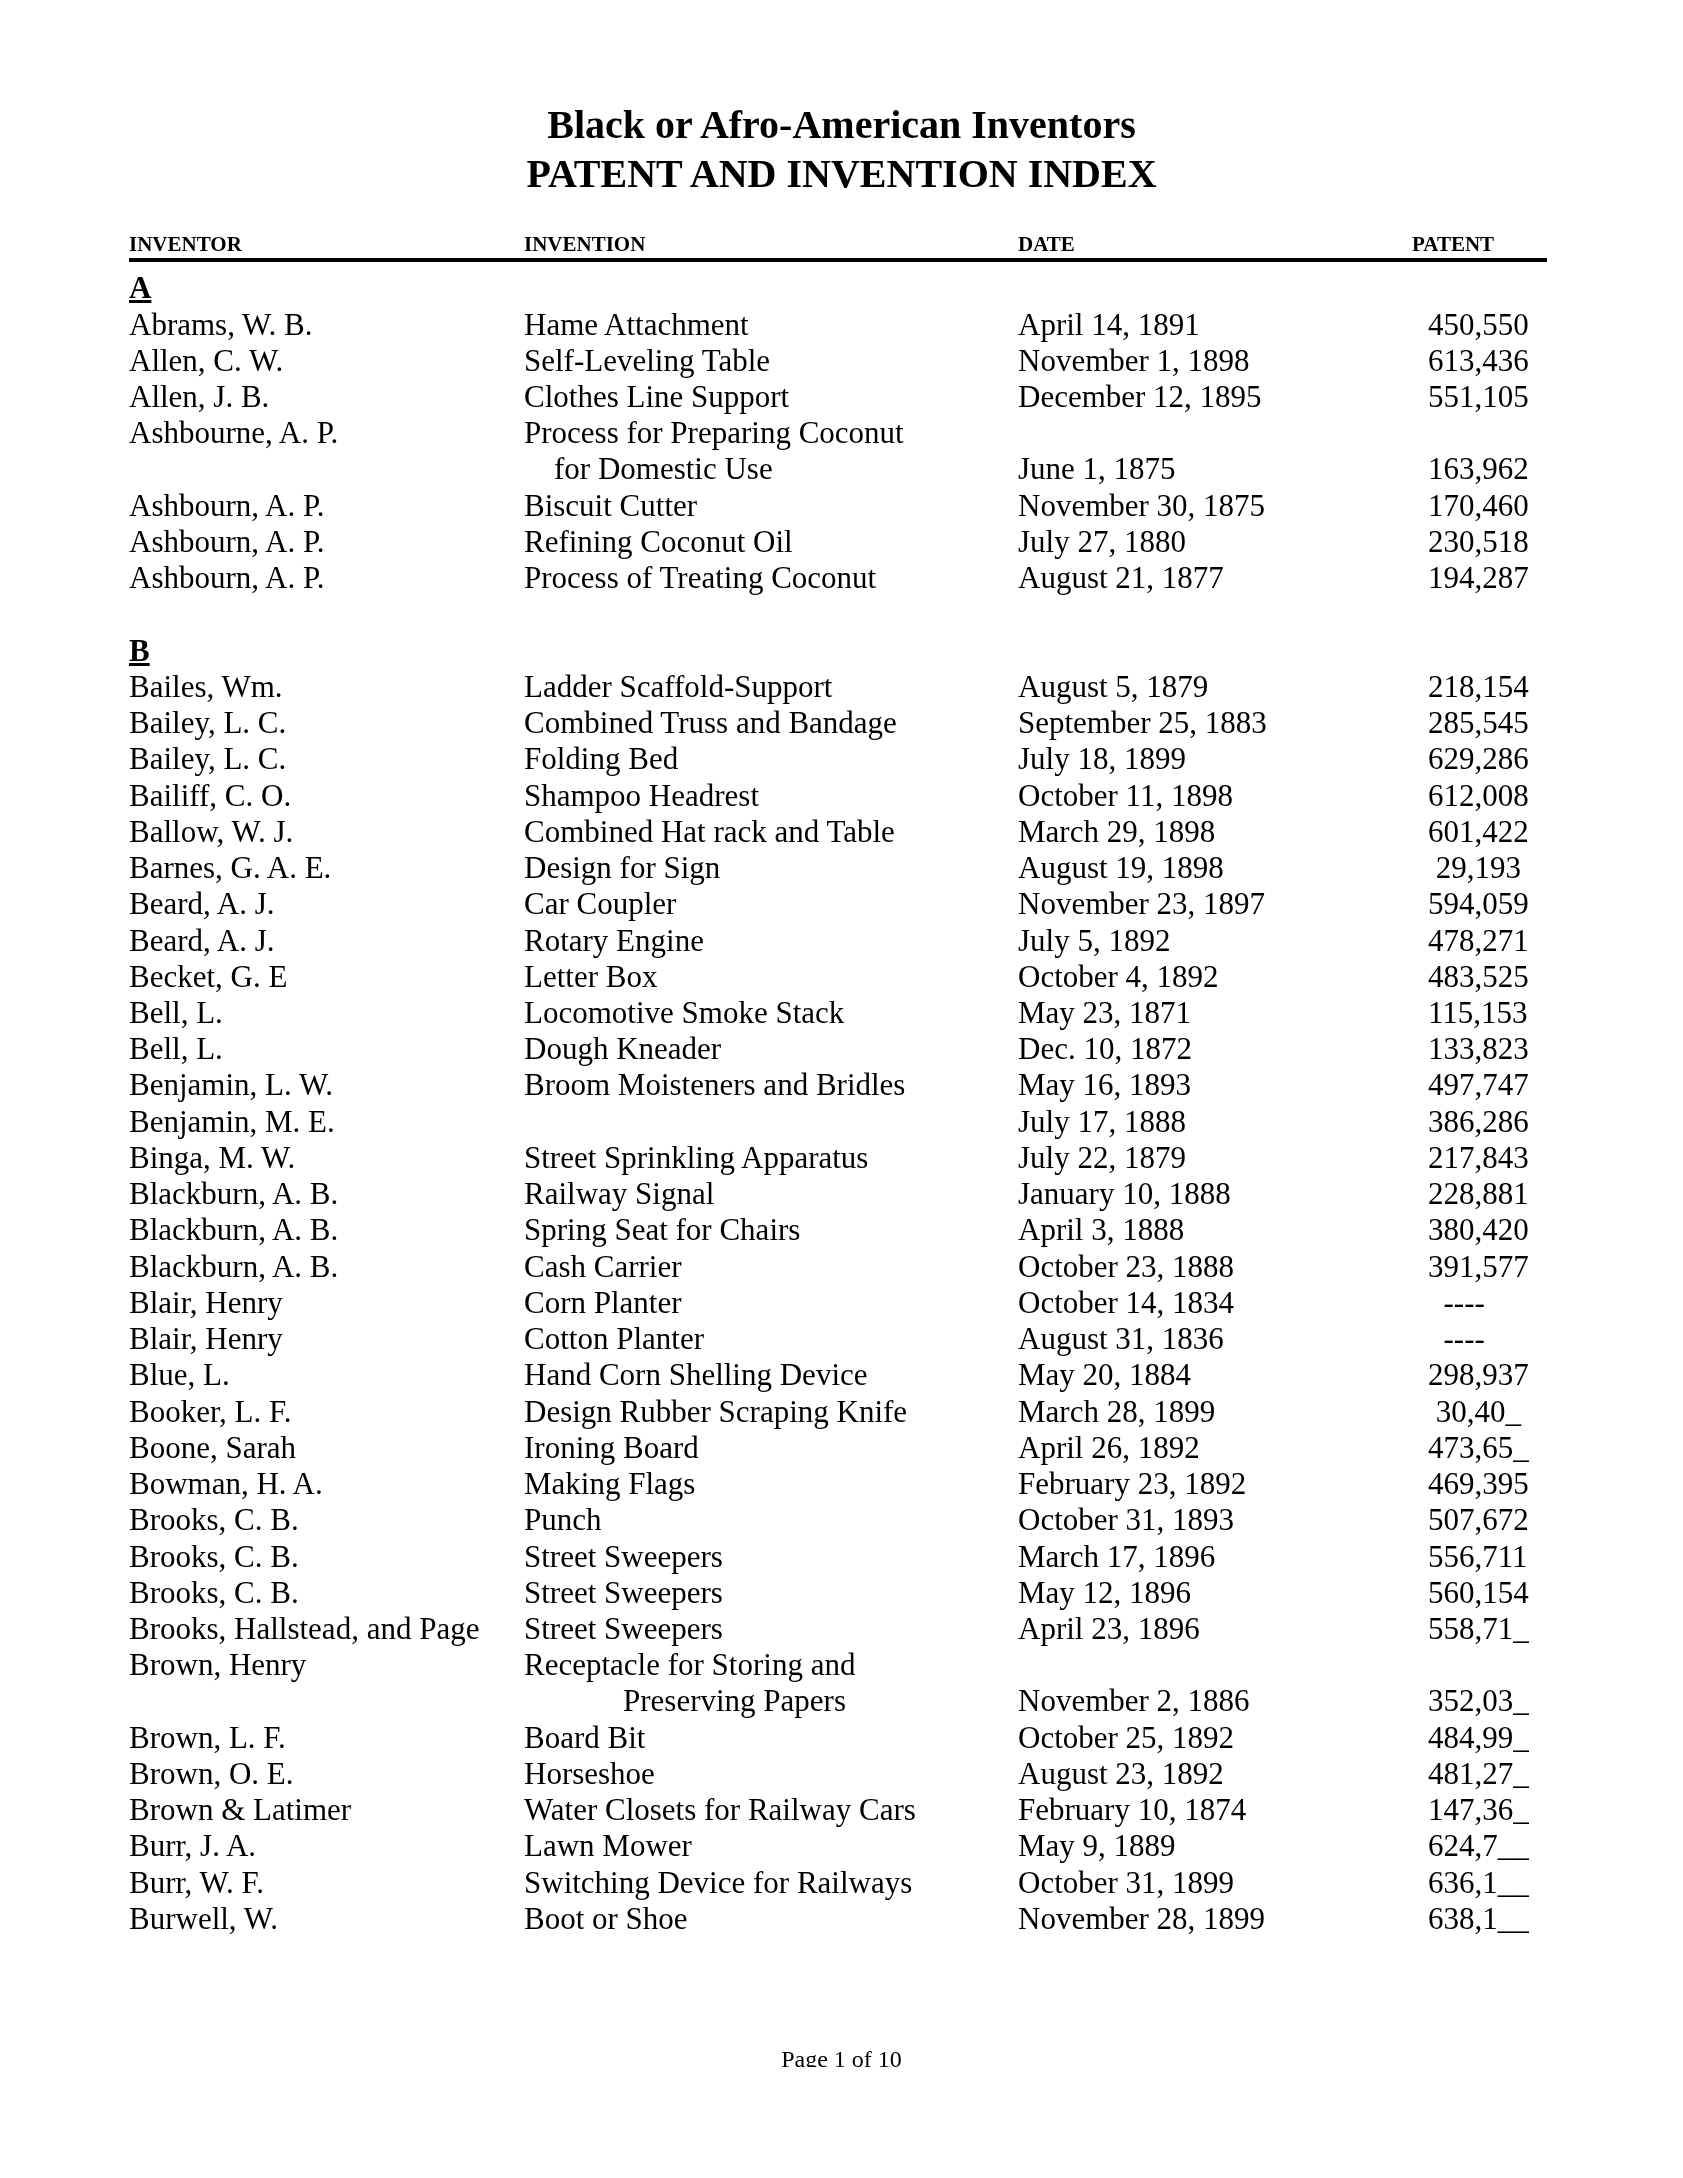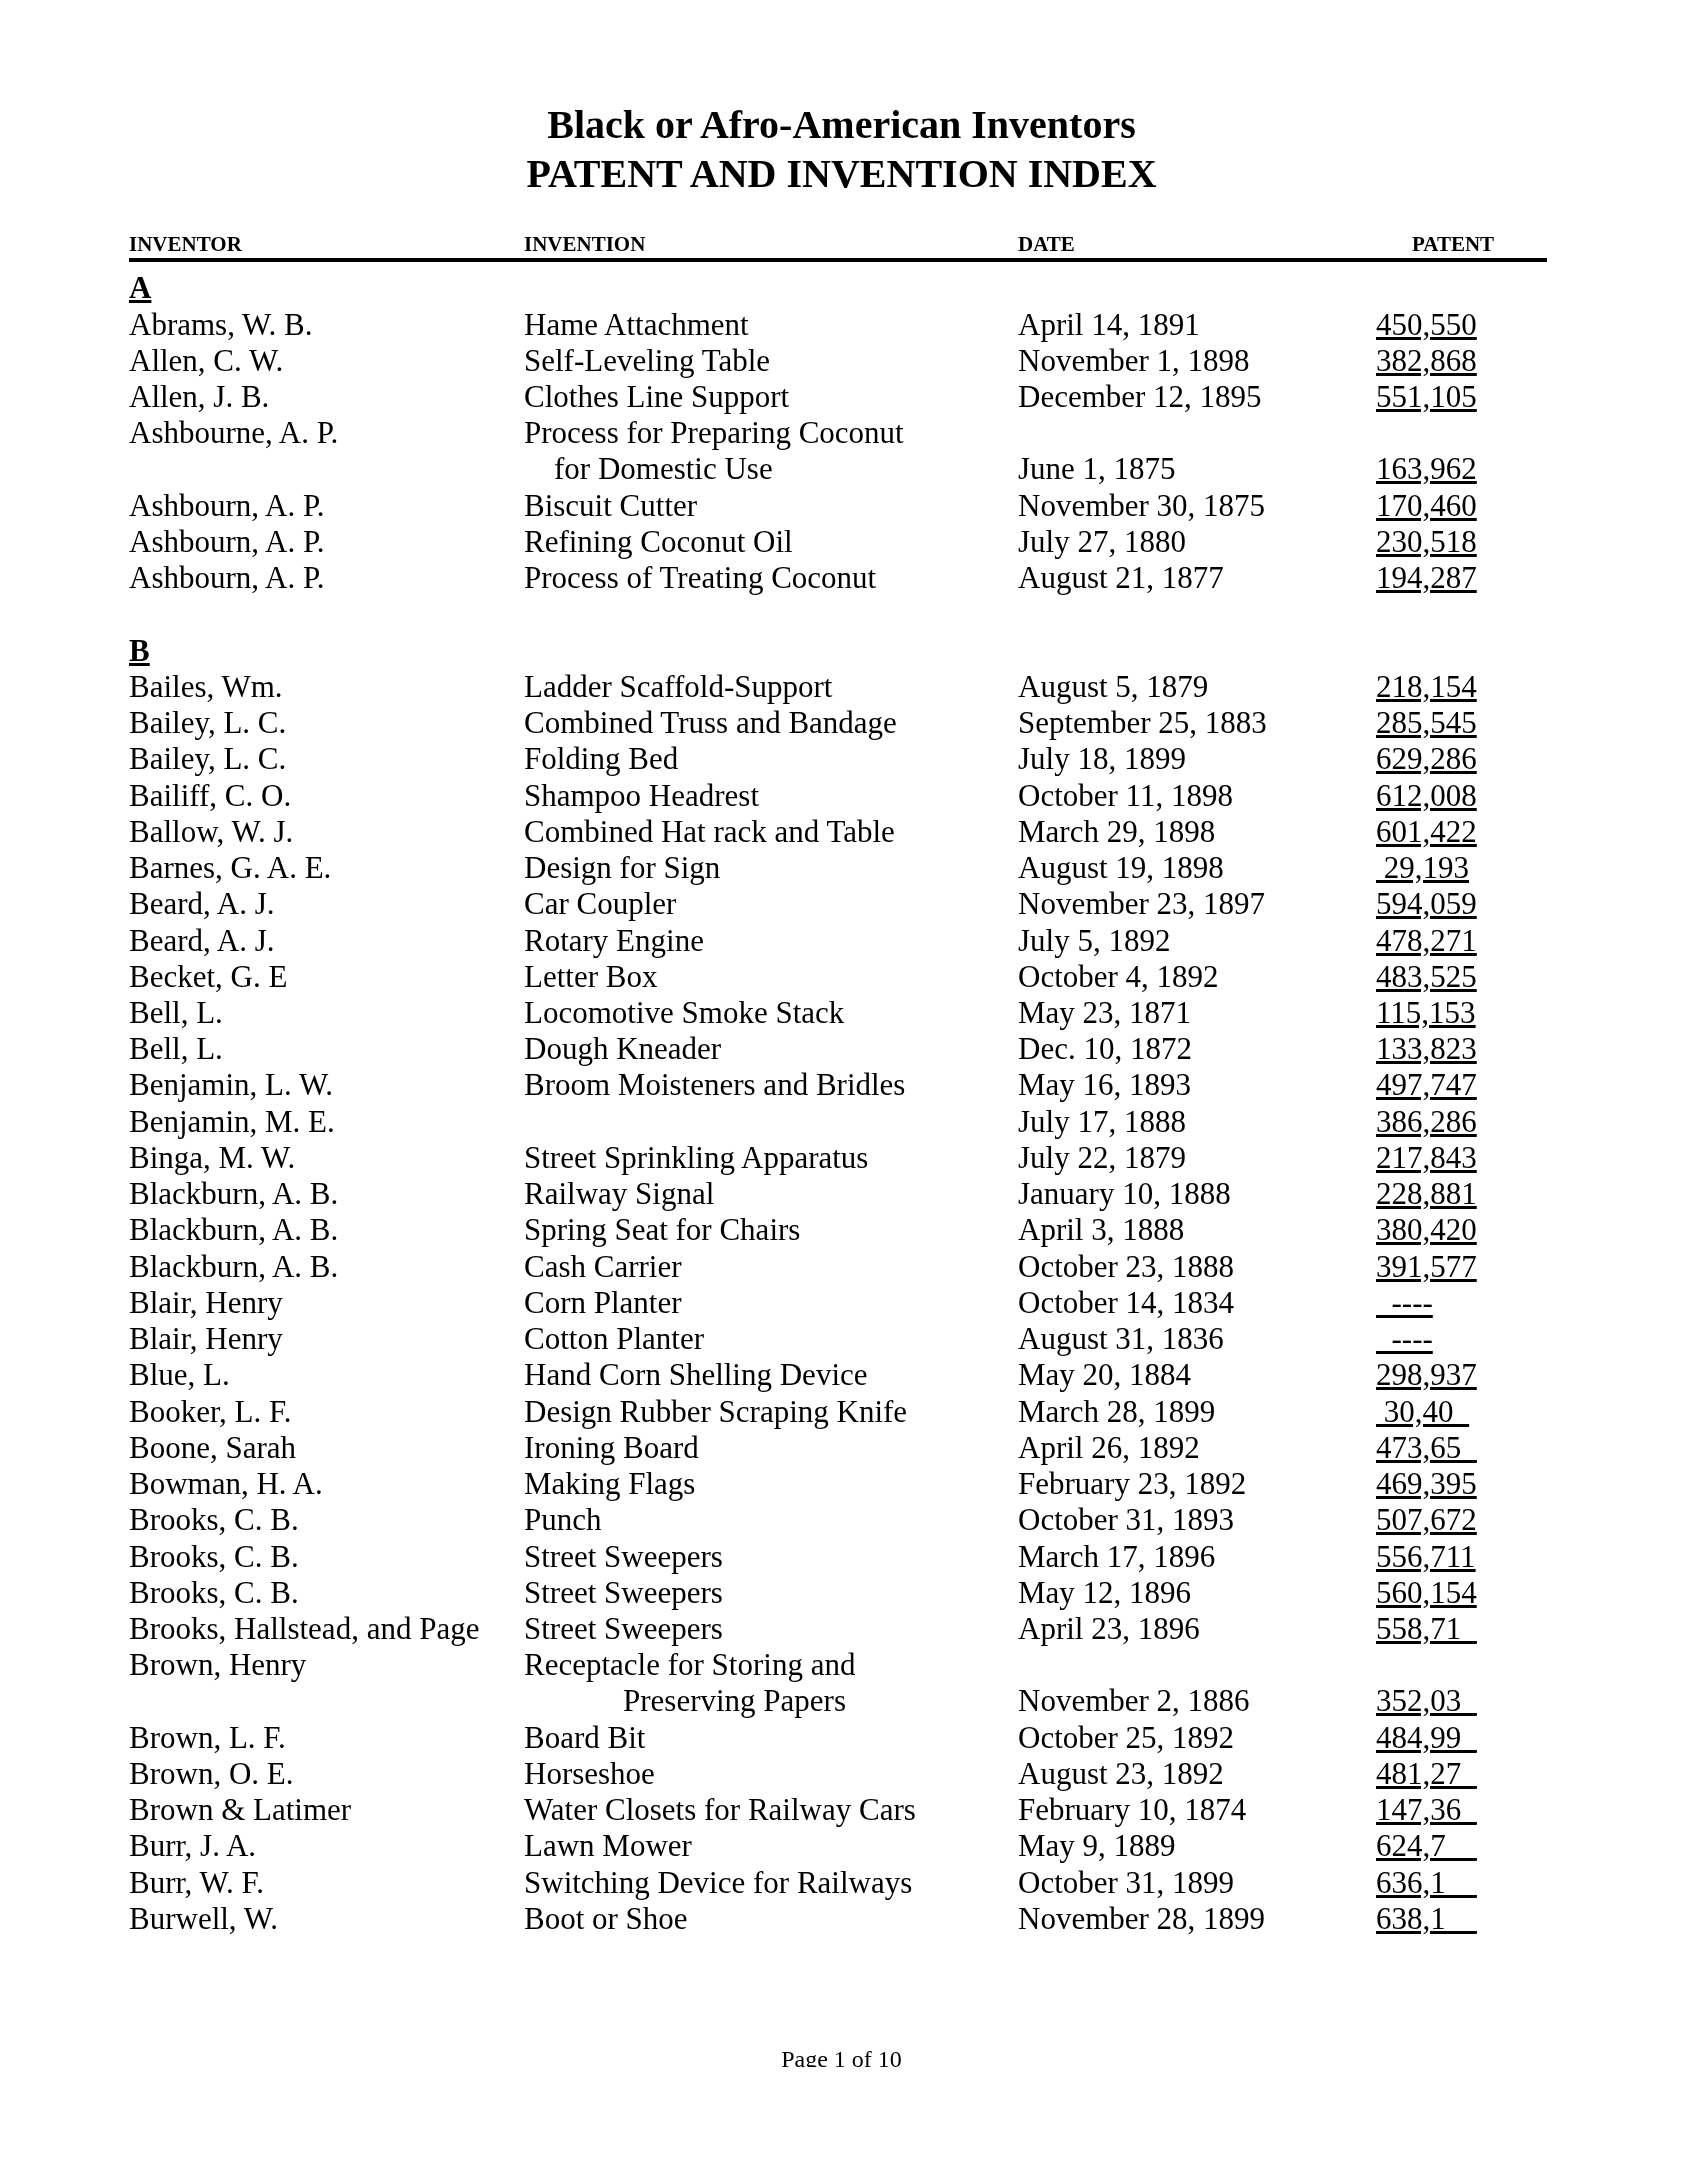--- a/index.html
+++ b/index.html
@@ -9,40 +9,40 @@
   #t1 { top:101px; }
   #t2 { top:150px; }
   .hdr { position:absolute; top:226px; font-weight:bold; font-size:21px; line-height:36px; }
   .rule { position:absolute; left:129px; width:1418px; top:258px; height:4px; background:#000; }
   .row { position:absolute; left:0; width:1683px; height:37px; font-size:31px; line-height:37px; white-space:pre; }
   .c1 { position:absolute; left:129px; }
   .c2 { position:absolute; left:524px; }
   .c2.indent { left:554px; }
   .c2.indent2 { left:623px; }
   .c3 { position:absolute; left:1018px; }
-  .c4 { position:absolute; left:1376px;text-decoration:underline; }
+  .c4 { position:absolute; left:1428px; }
   .letter { position:absolute; left:129px; font-weight:bold; text-decoration:underline; font-size:31px; line-height:37px; }
   .footer { position:absolute; top:2045px; left:0; width:1683px; text-align:center; font-size:24px; line-height:28px; height:22px; overflow:hidden; }
 </style>
 </head>
 <body>
 
 <div id="t1" class="title">Black or Afro-American Inventors</div>
 <div id="t2" class="title">PATENT AND INVENTION INDEX</div>
 
 <div class="hdr" style="left:129px">INVENTOR</div>
 <div class="hdr" style="left:524px">INVENTION</div>
 <div class="hdr" style="left:1018px">DATE</div>
 <div class="hdr" style="left:1412px">PATENT</div>
 <div class="rule"></div>
 
 <div id="table">
     <div class="letter" style="top: 269px;">A</div>
     <div class="row" style="top: 306px;"><span class="c1">Abrams, W. B.</span><span class="c2">Hame Attachment</span><span class="c3">April 14, 1891</span><span class="c4">450,550</span></div>
-    <div class="row" style="top: 342px;"><span class="c1">Allen, C. W.</span><span class="c2">Self-Leveling Table</span><span class="c3">November 1, 1898</span><span class="c4">382,868</span></div>
+    <div class="row" style="top: 342px;"><span class="c1">Allen, C. W.</span><span class="c2">Self-Leveling Table</span><span class="c3">November 1, 1898</span><span class="c4">613,436</span></div>
     <div class="row" style="top: 378px;"><span class="c1">Allen, J. B.</span><span class="c2">Clothes Line Support</span><span class="c3">December 12, 1895</span><span class="c4">551,105</span></div>
     <div class="row" style="top: 414px;"><span class="c1">Ashbourne, A. P.</span><span class="c2">Process for Preparing Coconut</span></div>
     <div class="row" style="top: 450px;"><span class="c2 indent">for Domestic Use</span><span class="c3">June 1, 1875</span><span class="c4">163,962</span></div>
     <div class="row" style="top: 487px;"><span class="c1">Ashbourn, A. P.</span><span class="c2">Biscuit Cutter</span><span class="c3">November 30, 1875</span><span class="c4">170,460</span></div>
     <div class="row" style="top: 523px;"><span class="c1">Ashbourn, A. P.</span><span class="c2">Refining Coconut Oil</span><span class="c3">July 27, 1880</span><span class="c4">230,518</span></div>
     <div class="row" style="top: 559px;"><span class="c1">Ashbourn, A. P.</span><span class="c2">Process of Treating Coconut</span><span class="c3">August 21, 1877</span><span class="c4">194,287</span></div>
     <div class="letter" style="top: 632px;">B</div>
     <div class="row" style="top: 668px;"><span class="c1">Bailes, Wm.</span><span class="c2">Ladder Scaffold-Support</span><span class="c3">August 5, 1879</span><span class="c4">218,154</span></div>
     <div class="row" style="top: 704px;"><span class="c1">Bailey, L. C.</span><span class="c2">Combined Truss and Bandage</span><span class="c3">September 25, 1883</span><span class="c4">285,545</span></div>
     <div class="row" style="top: 740px;"><span class="c1">Bailey, L. C.</span><span class="c2">Folding Bed</span><span class="c3">July 18, 1899</span><span class="c4">629,286</span></div>

